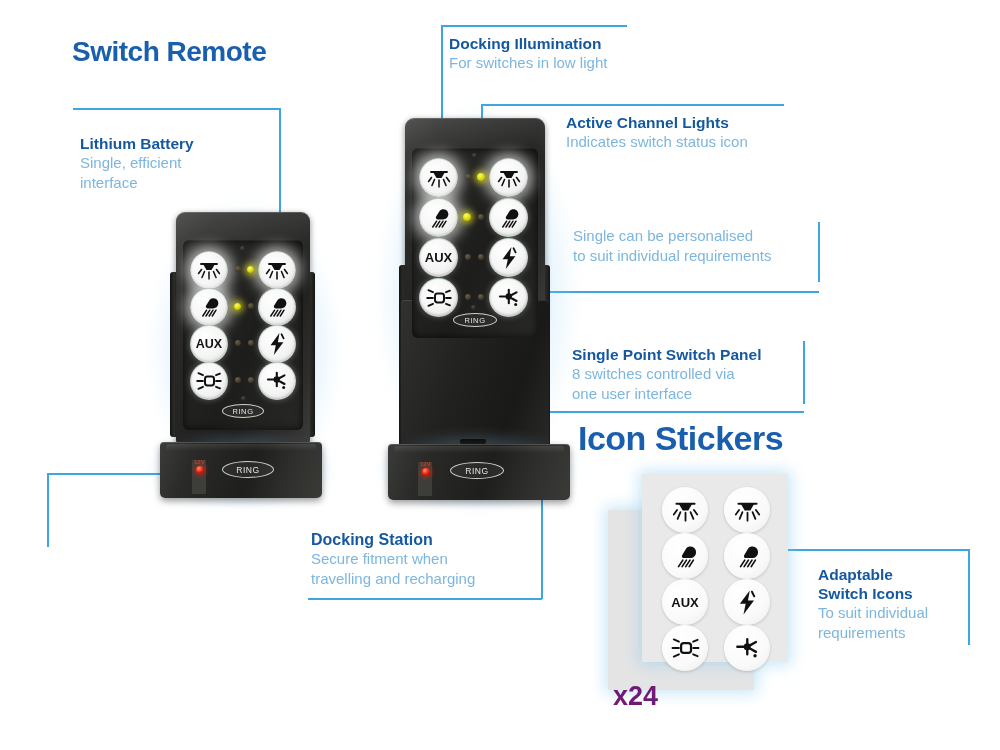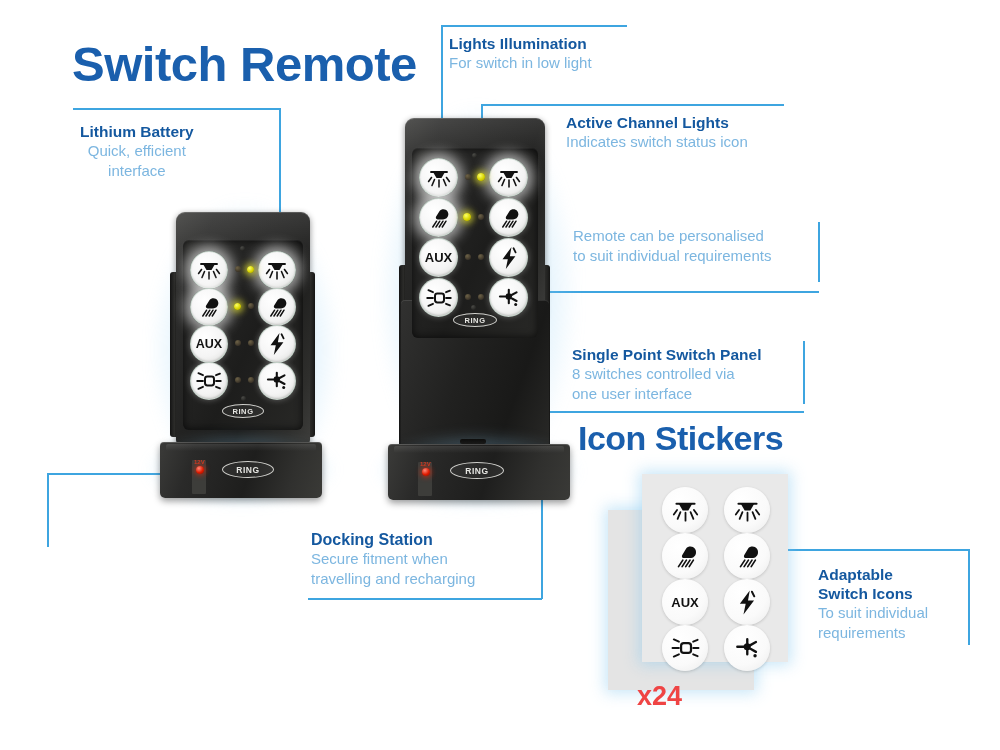--- a/index.html
+++ b/index.html
@@ -103,21 +103,21 @@
     box-shadow: 0 0 7px 2.5px rgba(228,226,40,.75);
   }
   .led.dark { background: radial-gradient(circle at 35% 30%, #4a4a46, #232321 75%); }
 
   .ring-logo {
     position: absolute;
     border-radius: 50%;
     border: 1.3px solid #cfcfcb;
     display: flex; align-items: center; justify-content: center;
     color: #e6e6e2;
-    font-weight: bold;
+    font-weight: normal;
     letter-spacing: .6px;
     background: rgba(255,255,255,.05);
   }
 
   
   .dock {
     position: absolute;
     border-radius: 4px 4px 5px 5px;
     background: linear-gradient(108deg, #3b3b39 0%, #2a2a29 20%, #1e1e1d 55%, #30302e 80%, #3a3a37 100%);
     box-shadow: inset 0 1px 0 rgba(255,255,255,.18), 0 3px 7px rgba(0,0,0,.4);
@@ -155,31 +155,30 @@
   .sticker {
     position: absolute;
     width: 46px; height: 46px; border-radius: 50%;
     background: radial-gradient(circle at 36% 30%, #ffffff 0%, #fafafa 60%, #ebebeb 100%);
     display: flex; align-items: center; justify-content: center;
     box-shadow: 0 1px 3px rgba(0,0,0,.17);
   }
   .sticker .aux { font-weight: bold; color: #111; font-size: 13px; }
   .x24 {
     position: absolute;
-    font-weight: bold; color: #ef4444;
+    font-weight: bold; color: #701a75;
     font-size: 27px;
-    margin-left: 24px;
   }
 </style>
 </head>
 <body>
 
 <div id="stage">
 
-  <div class="big-title" style="left:72px; top:36px; font-size:49px;">Switch Remote</div>
+  <div class="big-title" style="left:72px; top:36px; font-size:28px;">Switch Remote</div>
 
   <div class="big-title" style="left:578px; top:419px; font-size:34px;">Icon Stickers</div>
 
   <div class="ln h" style="left:73px; top:108px; width:208px;"></div>
   <div class="ln v" style="left:279px; top:108px; height:110px;"></div>
 
   <div class="ln h" style="left:441px; top:25px; width:186px;"></div>
   <div class="ln v" style="left:441px; top:25px; height:152px;"></div>
 
   <div class="ln h" style="left:481px; top:104px; width:303px;"></div>
@@ -193,38 +192,38 @@
 
   <div class="ln v" style="left:47px; top:473px; height:74px;"></div>
   <div class="ln h" style="left:47px; top:473px; width:158px;"></div>
 
   <div class="ln v" style="left:541px; top:486px; height:113px;"></div>
   <div class="ln h" style="left:308px; top:598px; width:234px;"></div>
 
   <div class="ln h" style="left:745px; top:549px; width:225px;"></div>
   <div class="ln v" style="left:968px; top:549px; height:96px;"></div>
 
-  <div class="callout" style="left:80px; top:122px;text-align:center;">
+  <div class="callout" style="left:80px; top:134px;">
     <div class="co-title">Lithium Battery</div>
-    <div class="co-sub">Quick, efficient</div>
+    <div class="co-sub">Single, efficient</div>
     <div class="co-sub">interface</div>
   </div>
 
   <div class="callout" style="left:449px; top:34px;">
-    <div class="co-title">Lights Illumination</div>
-    <div class="co-sub">For switch in low light</div>
+    <div class="co-title">Docking Illumination</div>
+    <div class="co-sub">For switches in low light</div>
   </div>
 
   <div class="callout" style="left:566px; top:113px;">
     <div class="co-title">Active Channel Lights</div>
     <div class="co-sub">Indicates switch status icon</div>
   </div>
 
   <div class="callout" style="left:573px; top:226px;">
-    <div class="co-sub">Remote can be personalised</div>
+    <div class="co-sub">Single can be personalised</div>
     <div class="co-sub">to suit individual requirements</div>
   </div>
 
   <div class="callout" style="left:572px; top:345px;">
     <div class="co-title">Single Point Switch Panel</div>
     <div class="co-sub">8 switches controlled via</div>
     <div class="co-sub">one user interface</div>
   </div>
 
 

